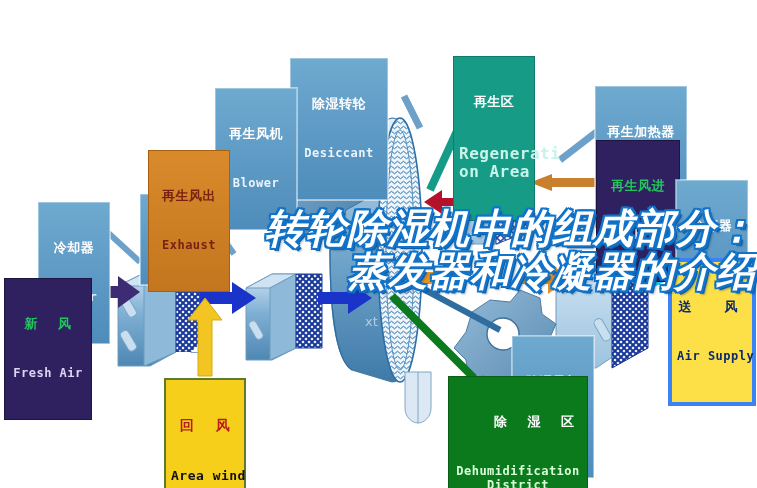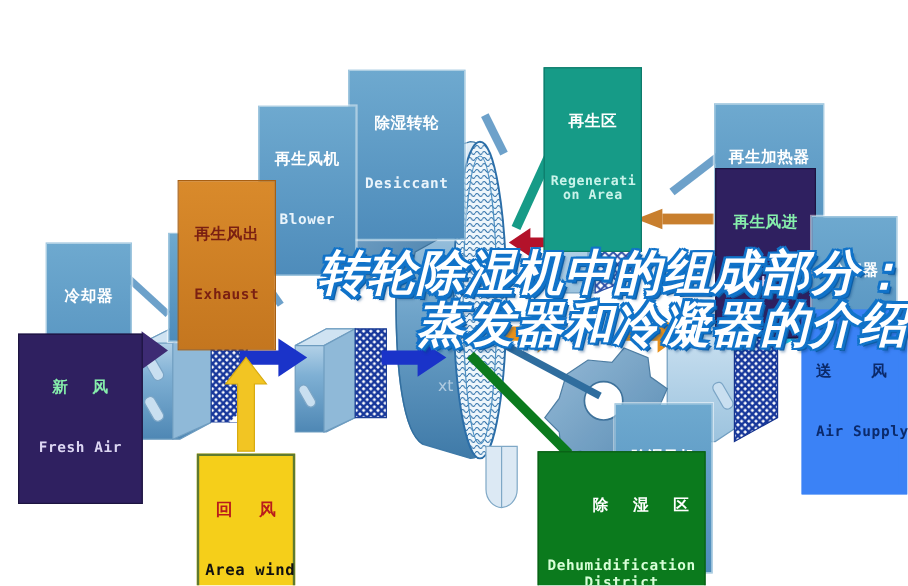--- a/index.html
+++ b/index.html
@@ -38,28 +38,28 @@
   }
   .lbl-blue .cn{font-size:13px;color:#ffffff;}
   .lbl-blue .en{font-size:12px;color:#eaf4fb;}
 
   .lbl-teal{
     background:#169b87;
     border:1px solid #0d7a6a;
     color:#eafff9;
   }
   .lbl-teal .cn{font-size:13px;color:#ffffff;}
-  .lbl-teal .en{font-size:11px;color:#c9f3ea;}
+  .lbl-teal .en{font-size:16px;color:#c9f3ea;}
 
   .lbl-purple{
     background:#2f2060;
     border:1px solid #1d1440;
     color:#ffffff;
   }
-  .lbl-purple .cn{font-size:13px;color:#86efac;}
+  .lbl-purple .cn{font-size:13px;color:#22c55e;}
   .lbl-purple .en{font-size:12px;color:#dcd6f2;}
 
   .lbl-orange{
     background:linear-gradient(180deg,#d98a2b 0%,#c4761f 100%);
     border:1px solid #a85f12;
   }
   .lbl-orange .cn{font-size:13px;color:#7a1f12;}
   .lbl-orange .en{font-size:12px;color:#7a1f12;}
 
   .lbl-yellow{
@@ -70,22 +70,22 @@
   .lbl-yellow .en{font-size:13px;color:#111111;font-weight:bold;}
 
   .lbl-green{
     background:#0b7a1d;
     border:1px solid #0a5e16;
   }
   .lbl-green .cn{font-size:13px;color:#ffffff;letter-spacing:8px;text-align:right;}
   .lbl-green .en{font-size:12px;color:#d8ffd8;}
 
   .lbl-cyan{
-    background:#3b82f6;
-    border:7px solid #3b82f6;
+    background:#fde047;
+    border:4px solid #3b82f6;
   }
   .lbl-cyan .cn{font-size:13px;color:#0b2a6b;letter-spacing:8px;}
   .lbl-cyan .en{font-size:12px;color:#0b2a6b;font-weight:bold;}
 
   
   #title{
     position:absolute;
     left:0; right:0;
     top:207px;
     text-align:right;
@@ -315,21 +315,21 @@
 
   <div class="label lbl-blue" style="left:140px;top:194px;width:62px;padding-bottom:1px;">
     <span class="cn">冷却器</span>
   </div>
 
   <div class="label lbl-orange" style="left:148px;top:150px;width:82px;">
     <span class="cn">再生风出</span>
     <span class="en">Exhaust</span>
   </div>
 
-  <div class="label lbl-purple" style="left:15px;top:278px;width:104px;text-align:center;">
+  <div class="label lbl-purple" style="left:4px;top:278px;width:88px;text-align:center;">
     <span class="cn">新    风</span>
     <span class="en">Fresh Air</span>
   </div>
 
   <div class="label lbl-yellow" style="left:164px;top:378px;width:82px;">
     <span class="cn">回    风</span>
     <span class="en">Area wind</span>
   </div>
 
   <div class="label lbl-blue" style="left:512px;top:336px;width:82px;">

